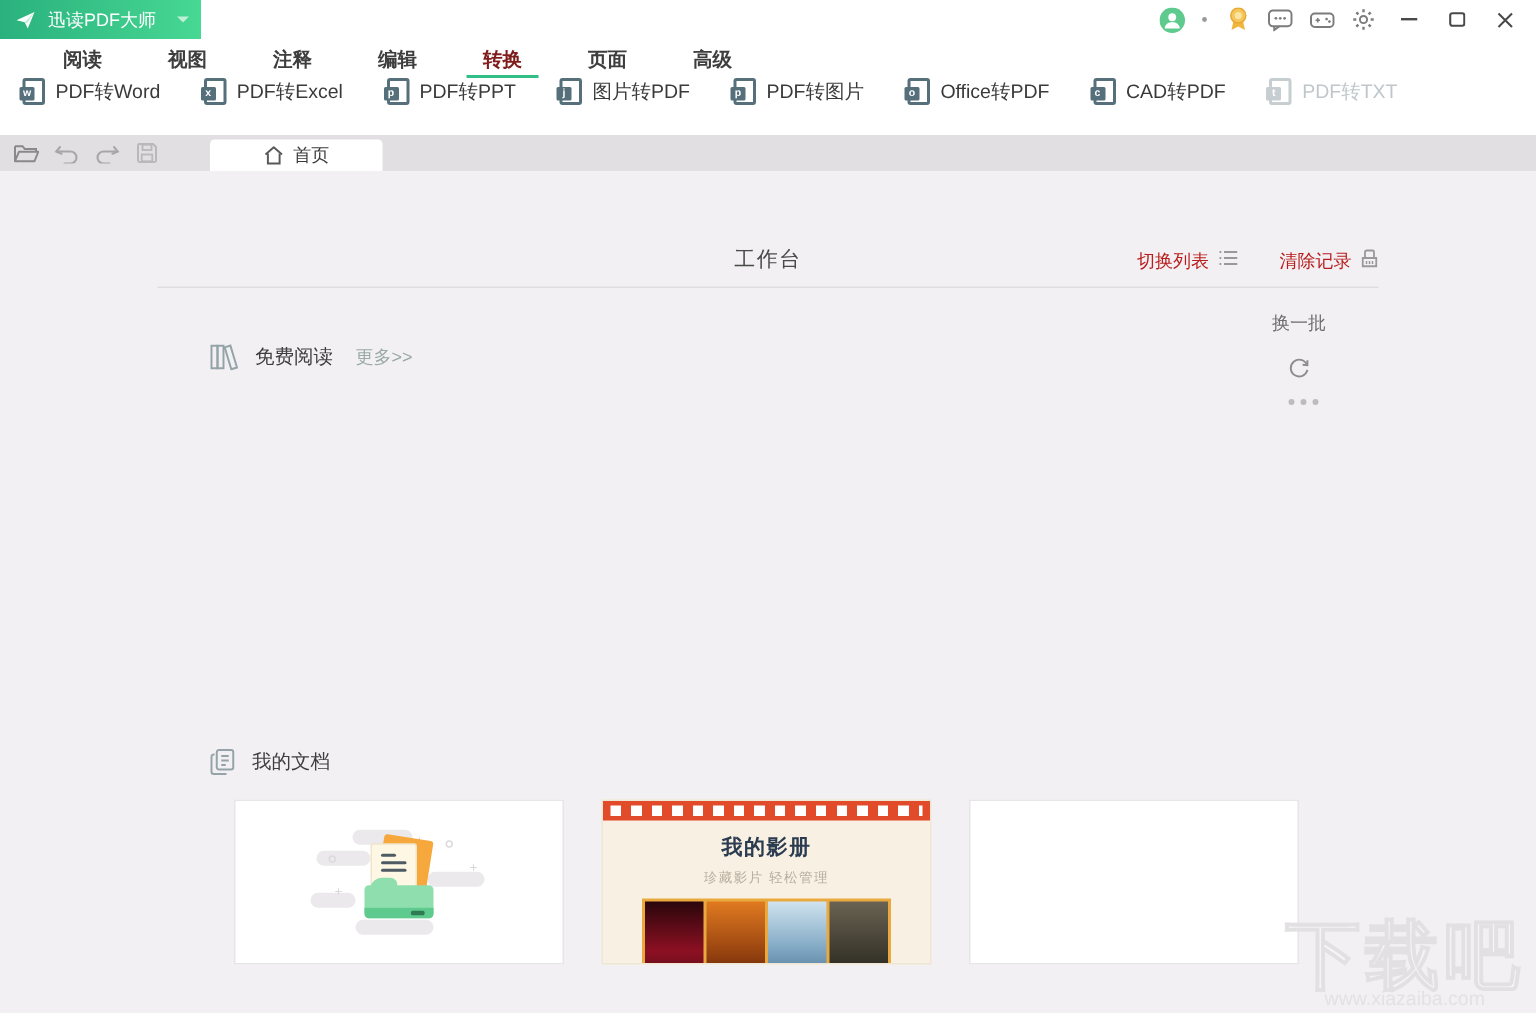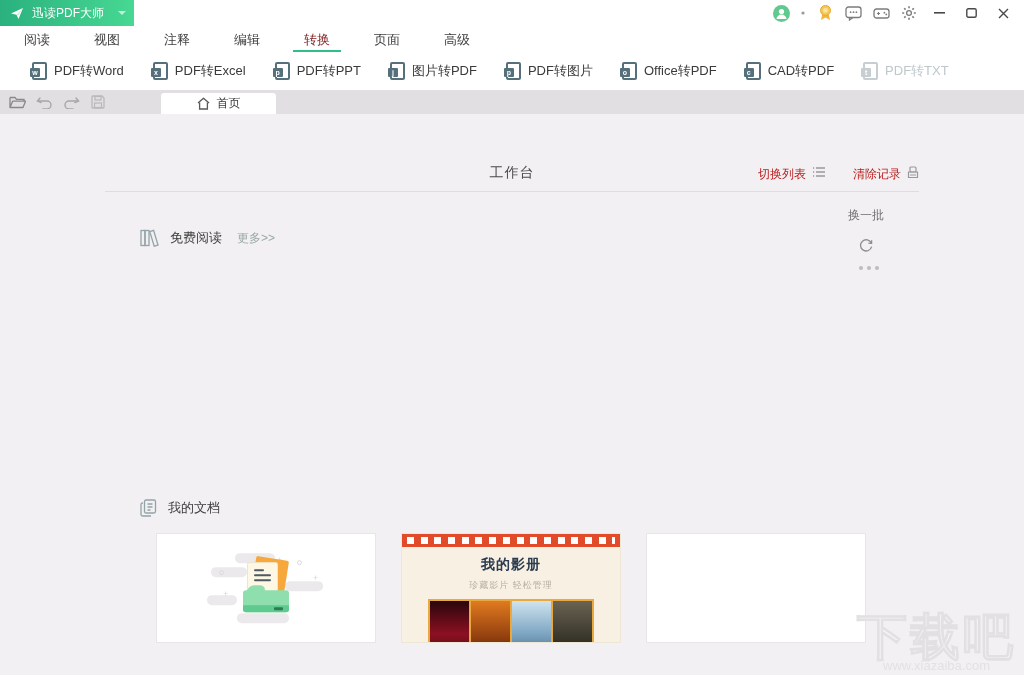--- a/index.html
+++ b/index.html
@@ -10,37 +10,37 @@
   .titlebar { height:26px; background:#ffffff; display:flex; align-items:flex-start; justify-content:space-between; }
   .app-badge { width:134px; height:26px; background:linear-gradient(90deg,#2ab17e,#47d893); color:#fff;
                display:flex; align-items:center; gap:8px; padding-left:10px; font-size:12px; cursor:default; }
   .app-badge .caret { width:0; height:0; border-left:4px solid transparent; border-right:4px solid transparent;
                       border-top:4px solid #bdf0d6; margin-left:6px; }
   .tb-right { display:flex; align-items:center; gap:10px; padding-right:10px; height:100%; }
   .tb-ic { display:flex; align-items:center; justify-content:center; width:18px; height:18px; }
   .winbtn { width:22px; height:18px; display:flex; align-items:center; justify-content:center; }
 
   
-  .menubar { height:26px; background:#ffffff; display:flex; padding-left:2px; }
+  .menubar { height:26px; background:#ffffff; display:flex; padding-left:20px;font-weight:bold; }
   .menu-tab { padding:5px 22px 0; font-size:13px; color:#3e3e3e; position:relative; cursor:default; }
   .menu-tab.active { color:#7f1d1d; }
   .menu-tab.active::after { content:""; position:absolute; left:11px; right:11px; bottom:0; height:2px; background:#2fbf87; }
 
   
-  .toolbar { height:38px; background:#ffffff; display:flex; align-items:center; padding-left:32px; gap:29px; }
+  .toolbar { height:38px; background:#ffffff; display:flex; align-items:flex-start; padding-left:15px; gap:29px; }
   .tool-item { display:flex; align-items:center; gap:7px; font-size:13px; color:#3a3a3a; white-space:nowrap; }
   .doc-icon { position:relative; width:15px; height:18px; border:2px solid #55707b; border-radius:2px; background:#fff; flex:none; }
   .doc-icon .dbadge { position:absolute; left:-4px; bottom:1px; background:#55707b; color:#fff; font-size:7px;
                       line-height:9px; min-width:10px; height:9px; text-align:center; border-radius:1px; font-weight:bold; }
   .tool-item.disabled { color:#bfc7cb; }
   .tool-item.disabled .doc-icon { border-color:#c6ced2; }
   .tool-item.disabled .dbadge { background:#c6ced2; }
 
   
-  .tabstrip { height:24px; background:#e1dfe1; display:flex; align-items:flex-end;gap:21px; }
+  .tabstrip { height:24px; background:#e1dfe1; display:flex; align-items:flex-end; }
   .ts-icons { display:flex; align-items:center; gap:9px; padding:0 10px 4px 8px; }
   .ts-ic { width:18px; height:16px; display:flex; align-items:center; justify-content:center; }
   .home-tab { width:115px; height:21px; background:#ffffff; border-radius:3px 3px 0 0; display:flex;
               align-items:center; justify-content:center; gap:7px; font-size:12px; color:#3a3a3a; margin-left:23px; }
 
   
   .content { position:relative; height:561px; }
   .wb-header { margin:0 105px; padding-top:45px; height:78px; border-bottom:1px solid #dfdddf;
                position:relative; display:flex; align-items:flex-end; justify-content:center; }
   .wb-title { font-size:14px; color:#4a4a4a; letter-spacing:1px; padding-bottom:9px; }

